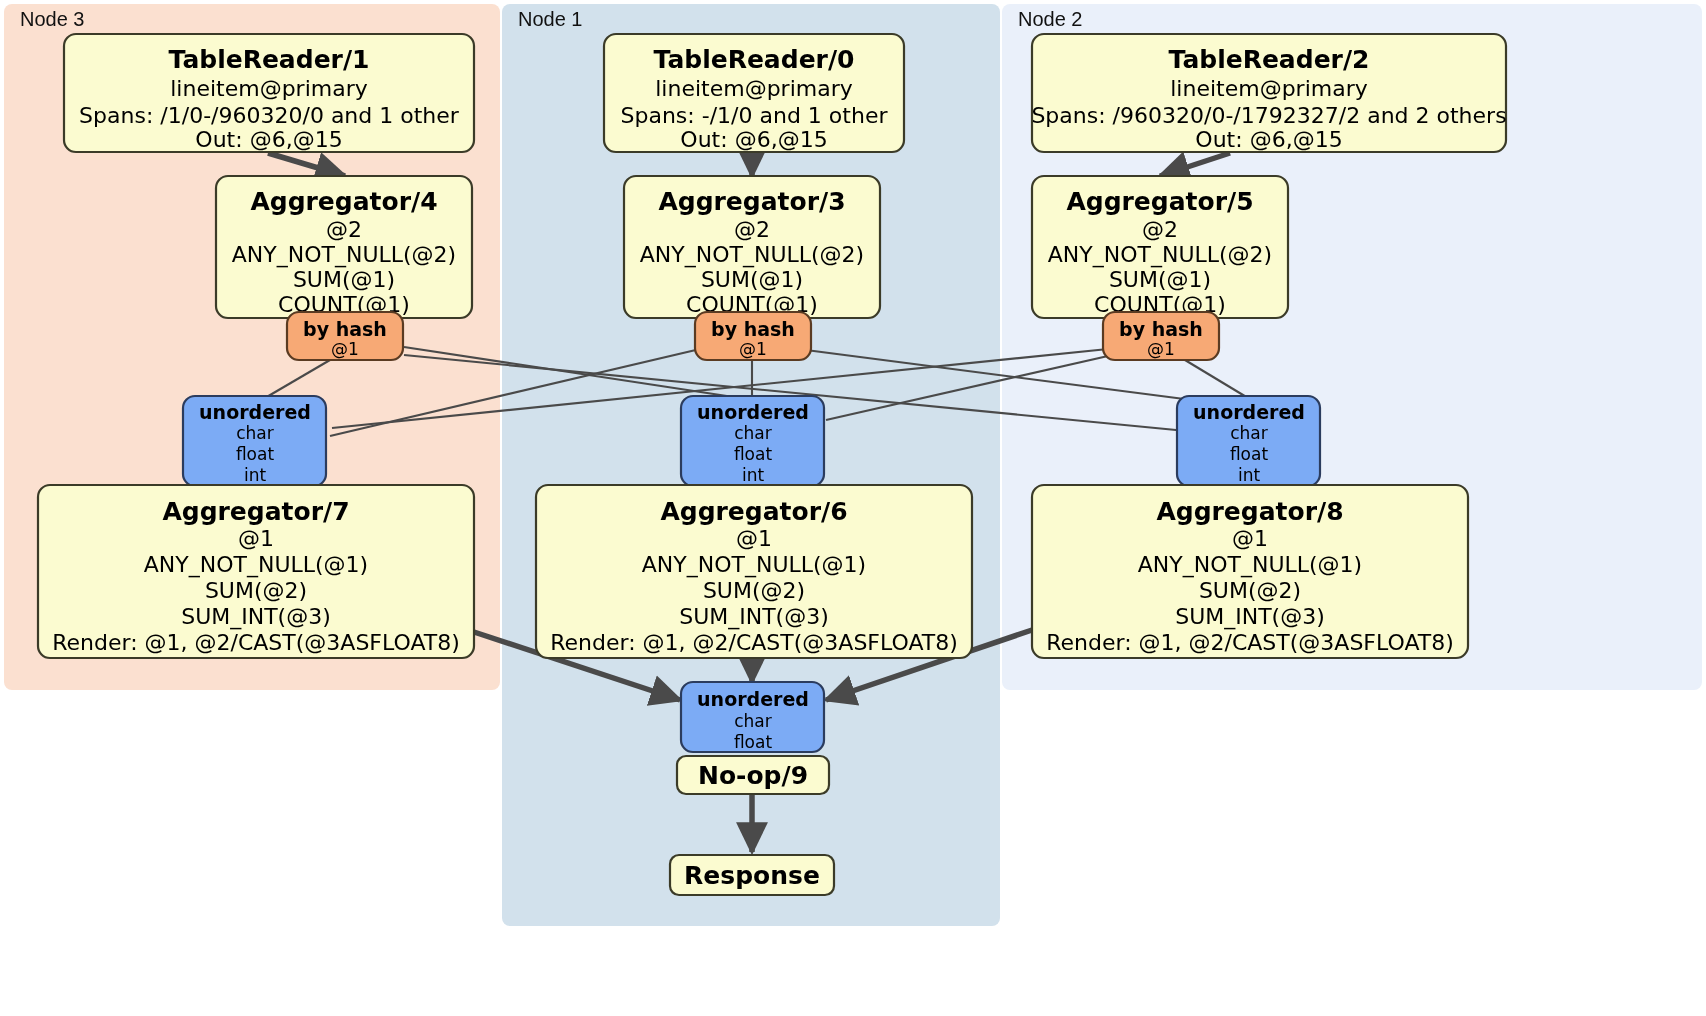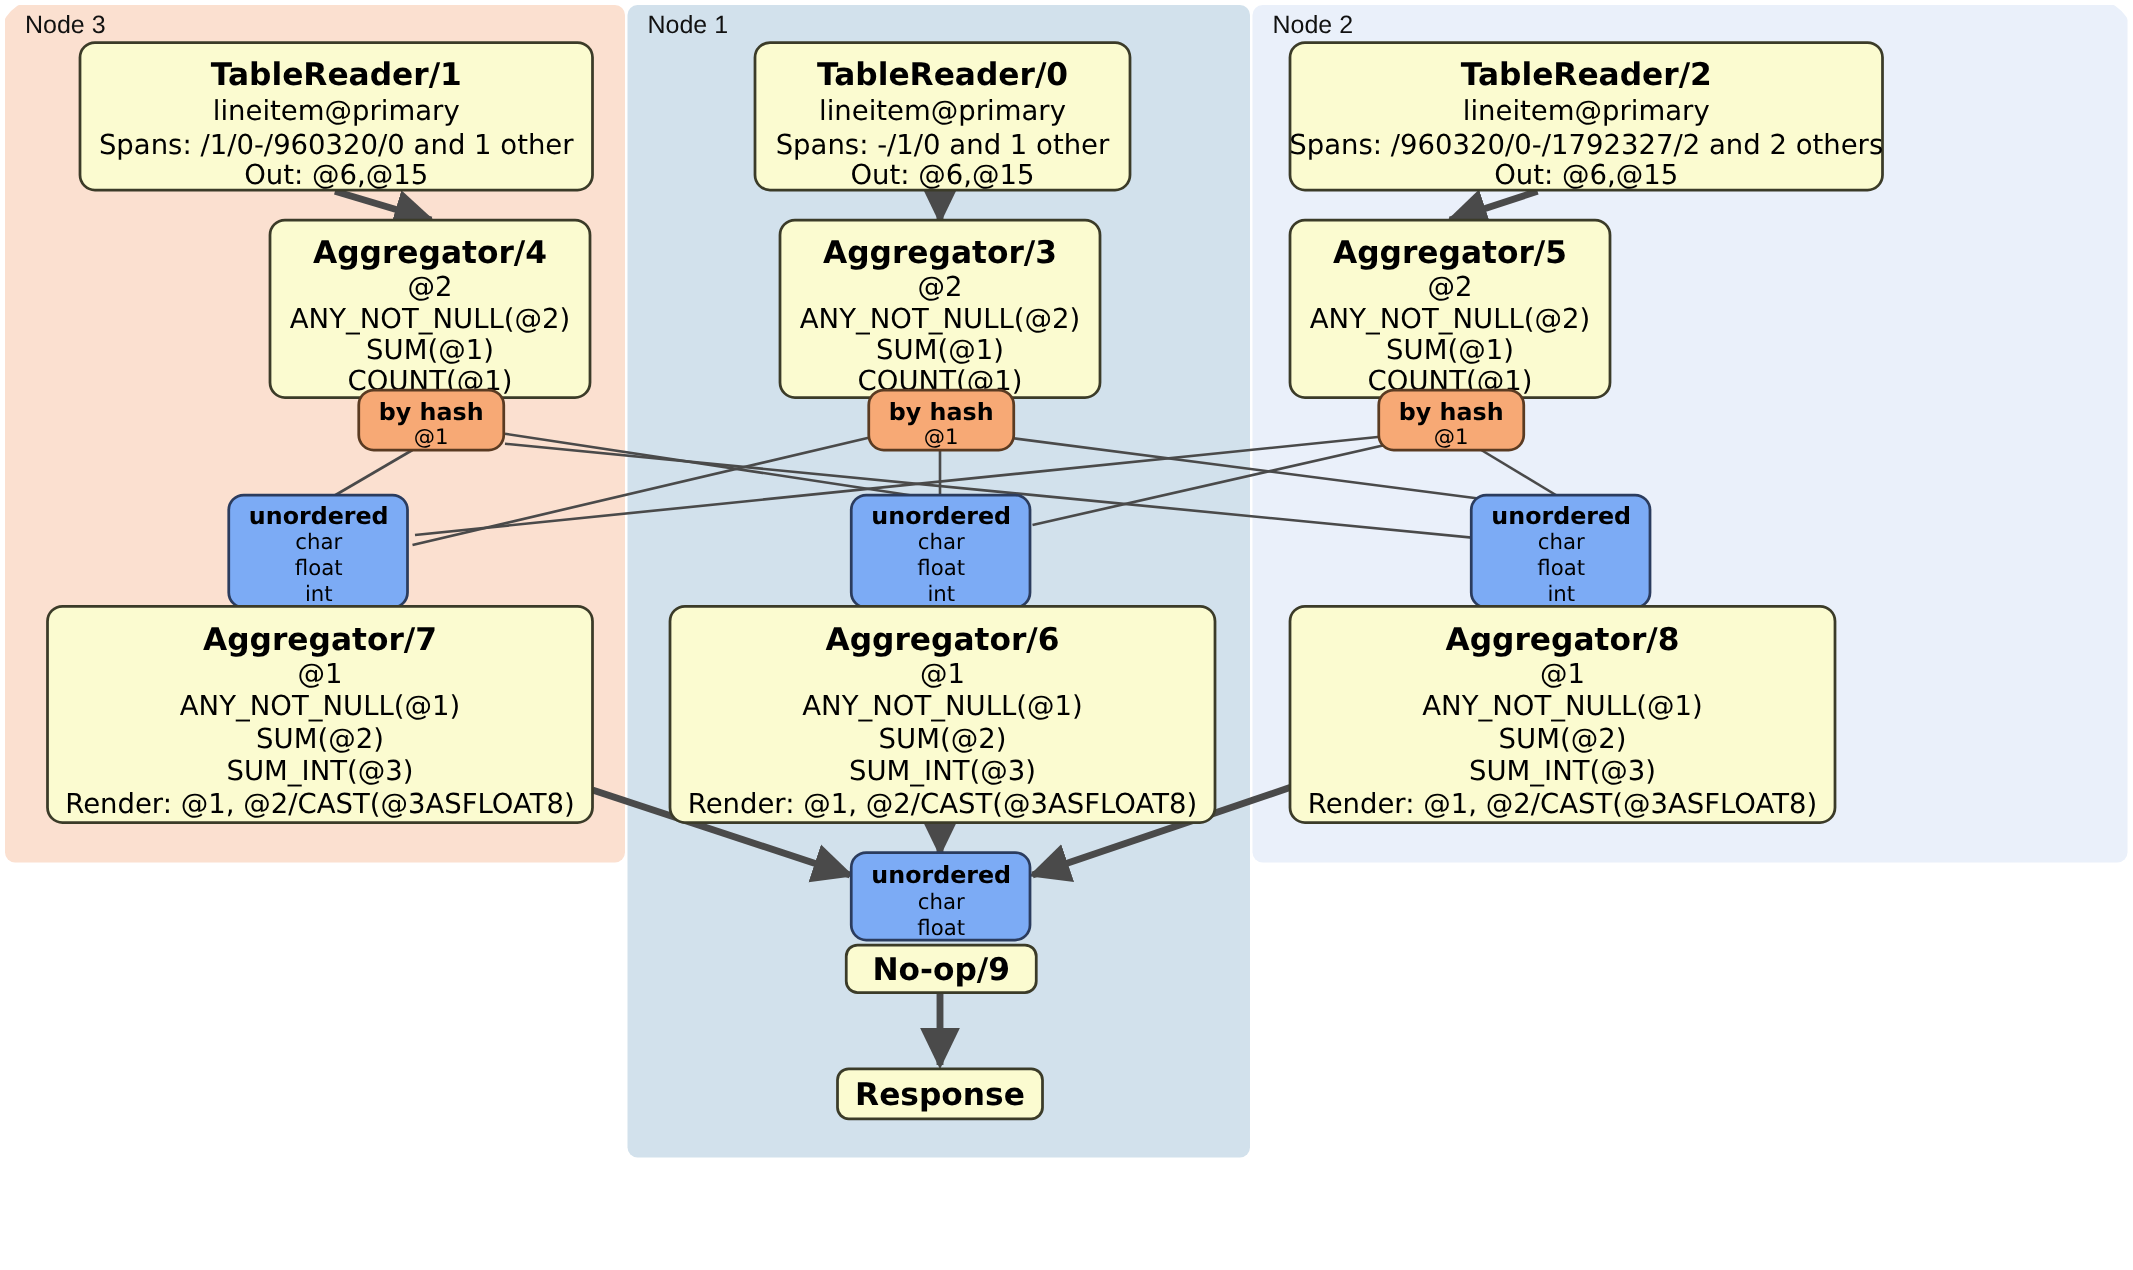--- a/index.html
+++ b/index.html
@@ -7,21 +7,20 @@
     padding: 0;
     background: #ffffff;
   }
   #stage {
     position: relative;
     width: 1706px;
     height: 1016px;
     background: #ffffff;
     font-family: "DejaVu Sans", sans-serif;
     overflow: hidden;
-    border-radius: 30px;
   }
   svg.layer {
     position: absolute;
     left: 0;
     top: 0;
     width: 1706px;
     height: 1016px;
   }
   .node-panel-label {
     font-family: "Liberation Sans", sans-serif;

